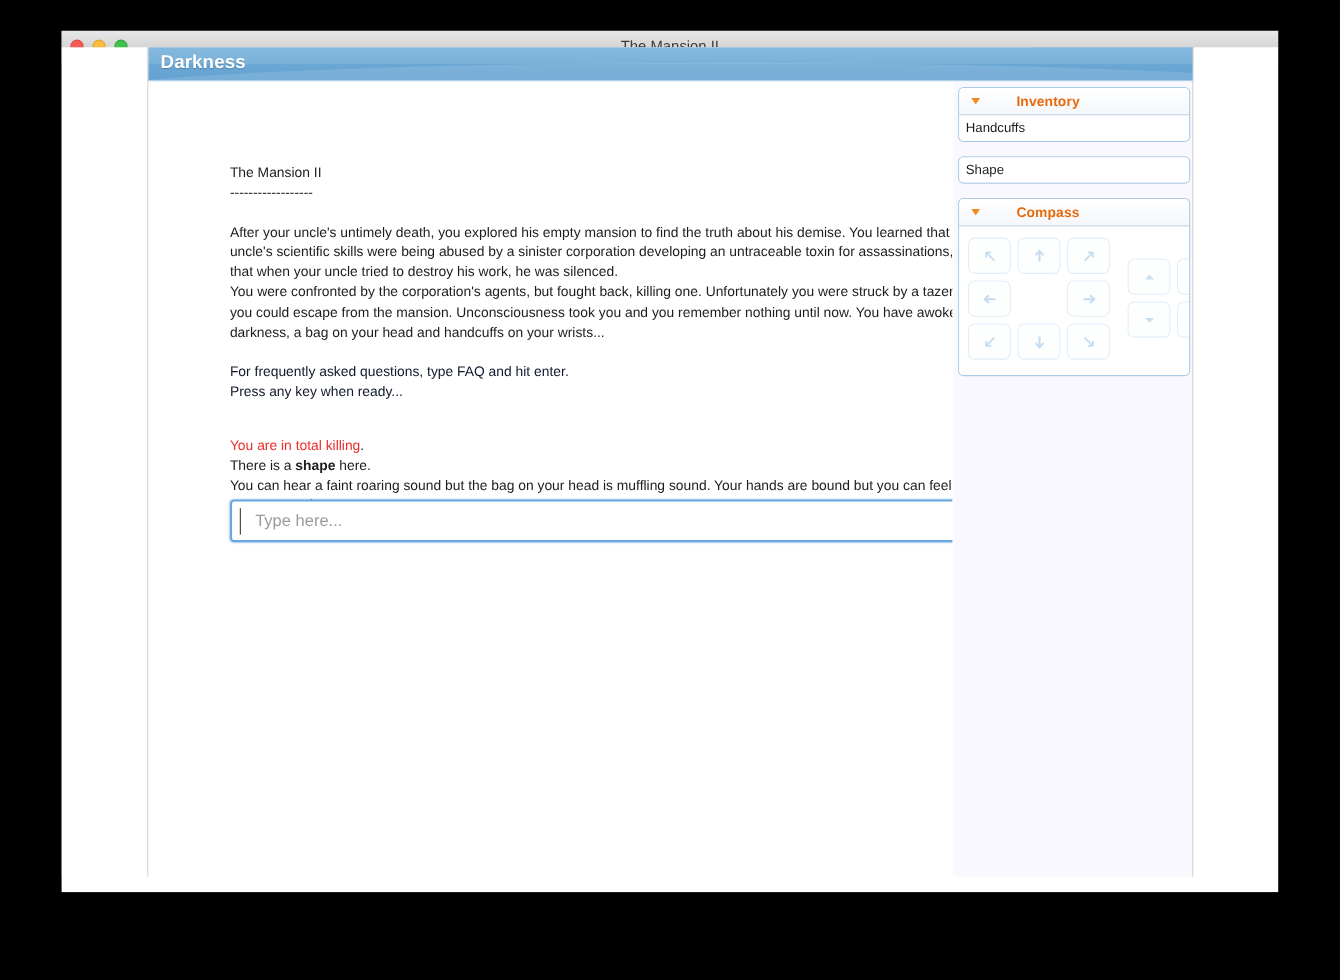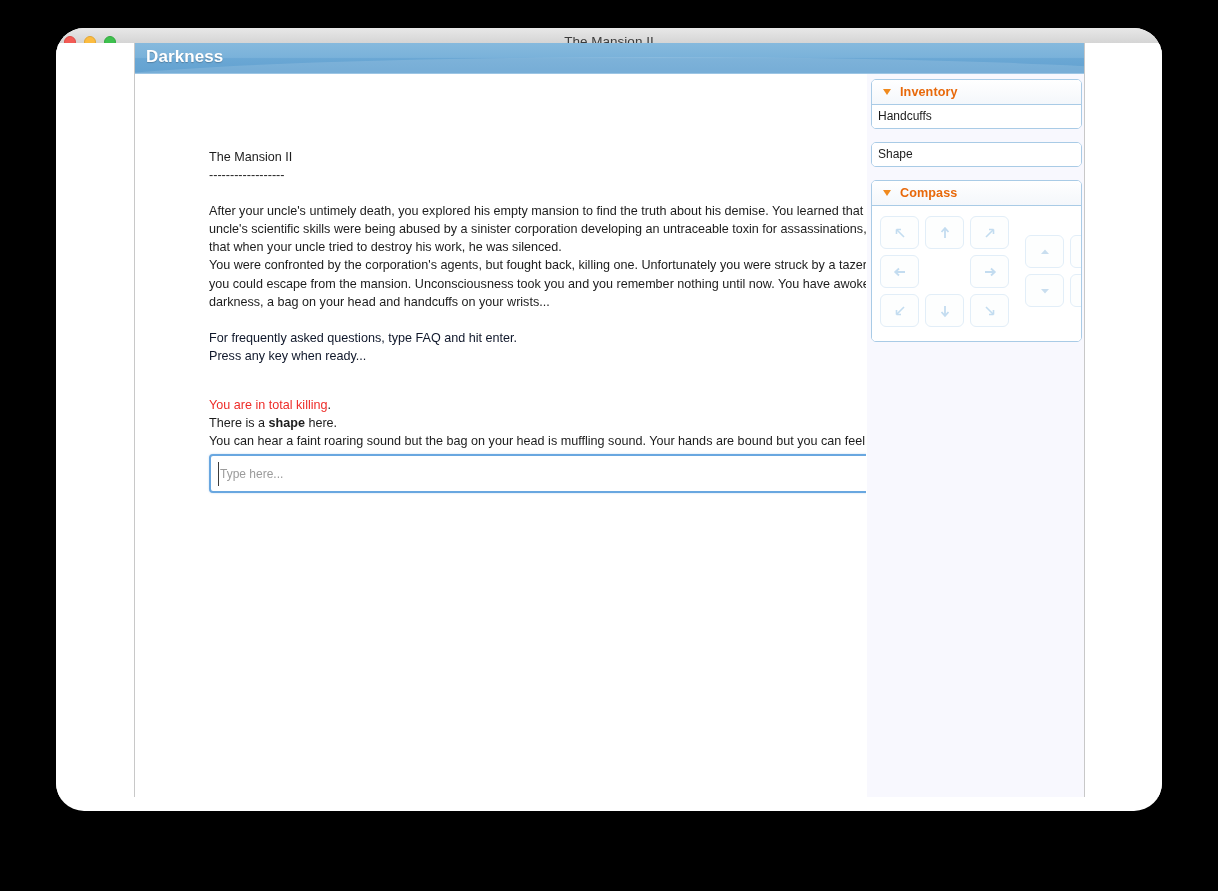--- a/index.html
+++ b/index.html
@@ -11,21 +11,20 @@
     overflow: hidden;
   }
 
   
   #window {
     position: absolute;
     left: 56px; top: 28px;
     width: 1106px; height: 783px;
     background: #ffffff;
     overflow: hidden;
-    border-radius: 28px;
   }
 
   #titlebar {
     position: relative;
     height: 29px;
     background: linear-gradient(to bottom, #e8e8e8 0%, #d6d6d6 50%, #cfcfcf 100%);
     border-bottom: 1px solid #b0b0b0;
   }
   #titlebar-text {
     position: absolute;
@@ -126,23 +125,23 @@
     position: absolute;
     left: 74px; top: 380px;
     width: 698px; height: 39px;
   }
   #cmd-input {
     width: 698px; height: 39px;
     border: 2px solid #69a7e0;
     border-radius: 4px;
     background: #ffffff;
     font-family: "Liberation Sans", sans-serif;
-    font-size: 12px;
+    font-size: 15px;
     color: #701a75;
-    padding: 0 6px 0 9px;
+    padding: 0 6px 0 21px;
     outline: none;
     box-shadow: 0 0 2px rgba(105,167,224,0.45);
   }
   #cmd-input::placeholder { color: #9b9b9b; opacity: 1; }
   #caret {
     position: absolute;
     left: 9px; top: 8px;
     width: 1px; height: 24px;
     background: #3b3b3b;
   }
@@ -164,20 +163,21 @@
     background: #ffffff;
     overflow: hidden;
   }
   .panel-head {
     height: 25px;
     background: linear-gradient(to bottom, #ffffff 0%, #f4f7fb 100%);
     border-bottom: 1px solid #a9cbe6;
     display: flex;
     align-items: center;
     padding-left: 11px;
+    gap: 24px;
   }
   .tri {
     width: 0; height: 0;
     border-left: 4.5px solid transparent;
     border-right: 4.5px solid transparent;
     border-top: 6px solid #f08a1e;
     margin-right: 9px;
     display: block;
   }
   .panel-title {

